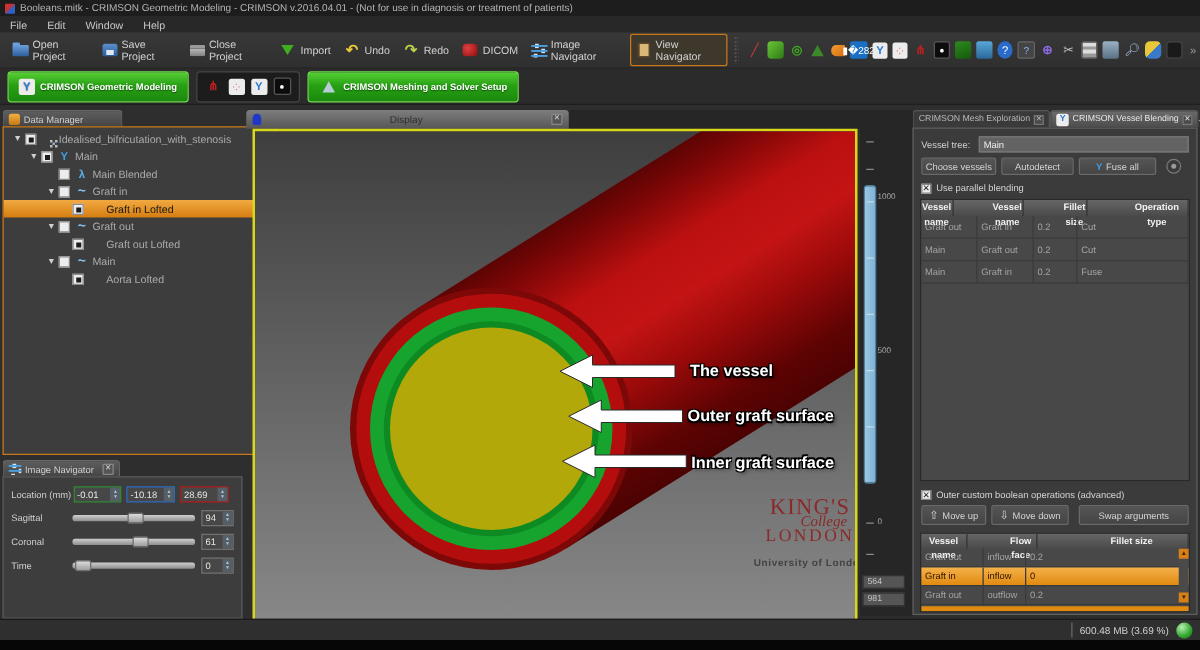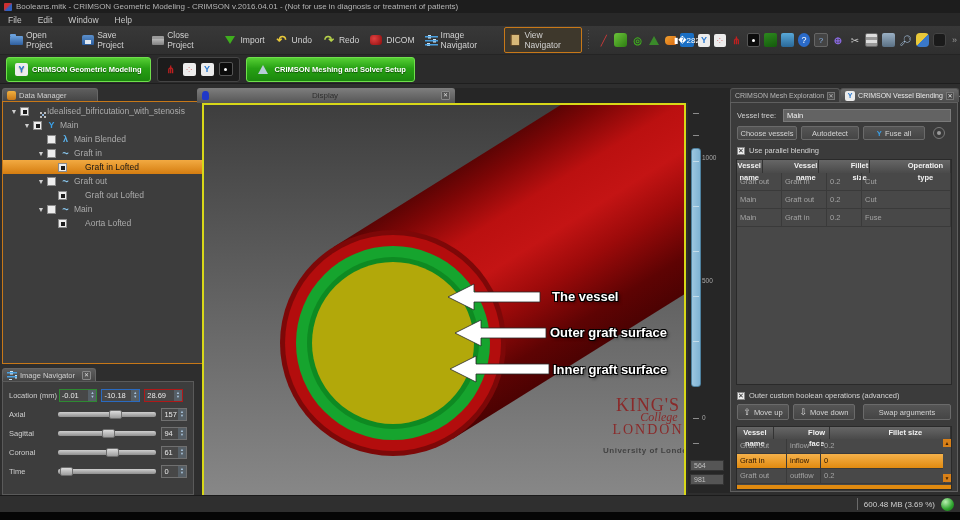--- a/index.html
+++ b/index.html
@@ -350,30 +350,20 @@
       <span class="spin b-green">
         <span class="v">-0.01</span>
         <span class="ar">▲<br>▼</span>
       </span>
       <span class="spin b-blue">
         <span class="v">-10.18</span>
         <span class="ar">▲<br>▼</span>
       </span>
       <span class="spin b-red">
         <span class="v">28.69</span>
-        <span class="ar">▲<br>▼</span>
-      </span>
-    </div>
-    <div class="in-row">
-      <span class="in-label">Axial</span>
-      <span class="track">
-          <span class="handle" style="left:52%"></span>
-        </span>
-      <span class="nspin">
-        <span class="v">157</span>
         <span class="ar">▲<br>▼</span>
       </span>
     </div>
     <div class="in-row">
       <span class="in-label">Sagittal</span>
       <span class="track">
           <span class="handle" style="left:45%"></span>
         </span>
       <span class="nspin">
         <span class="v">94</span>

